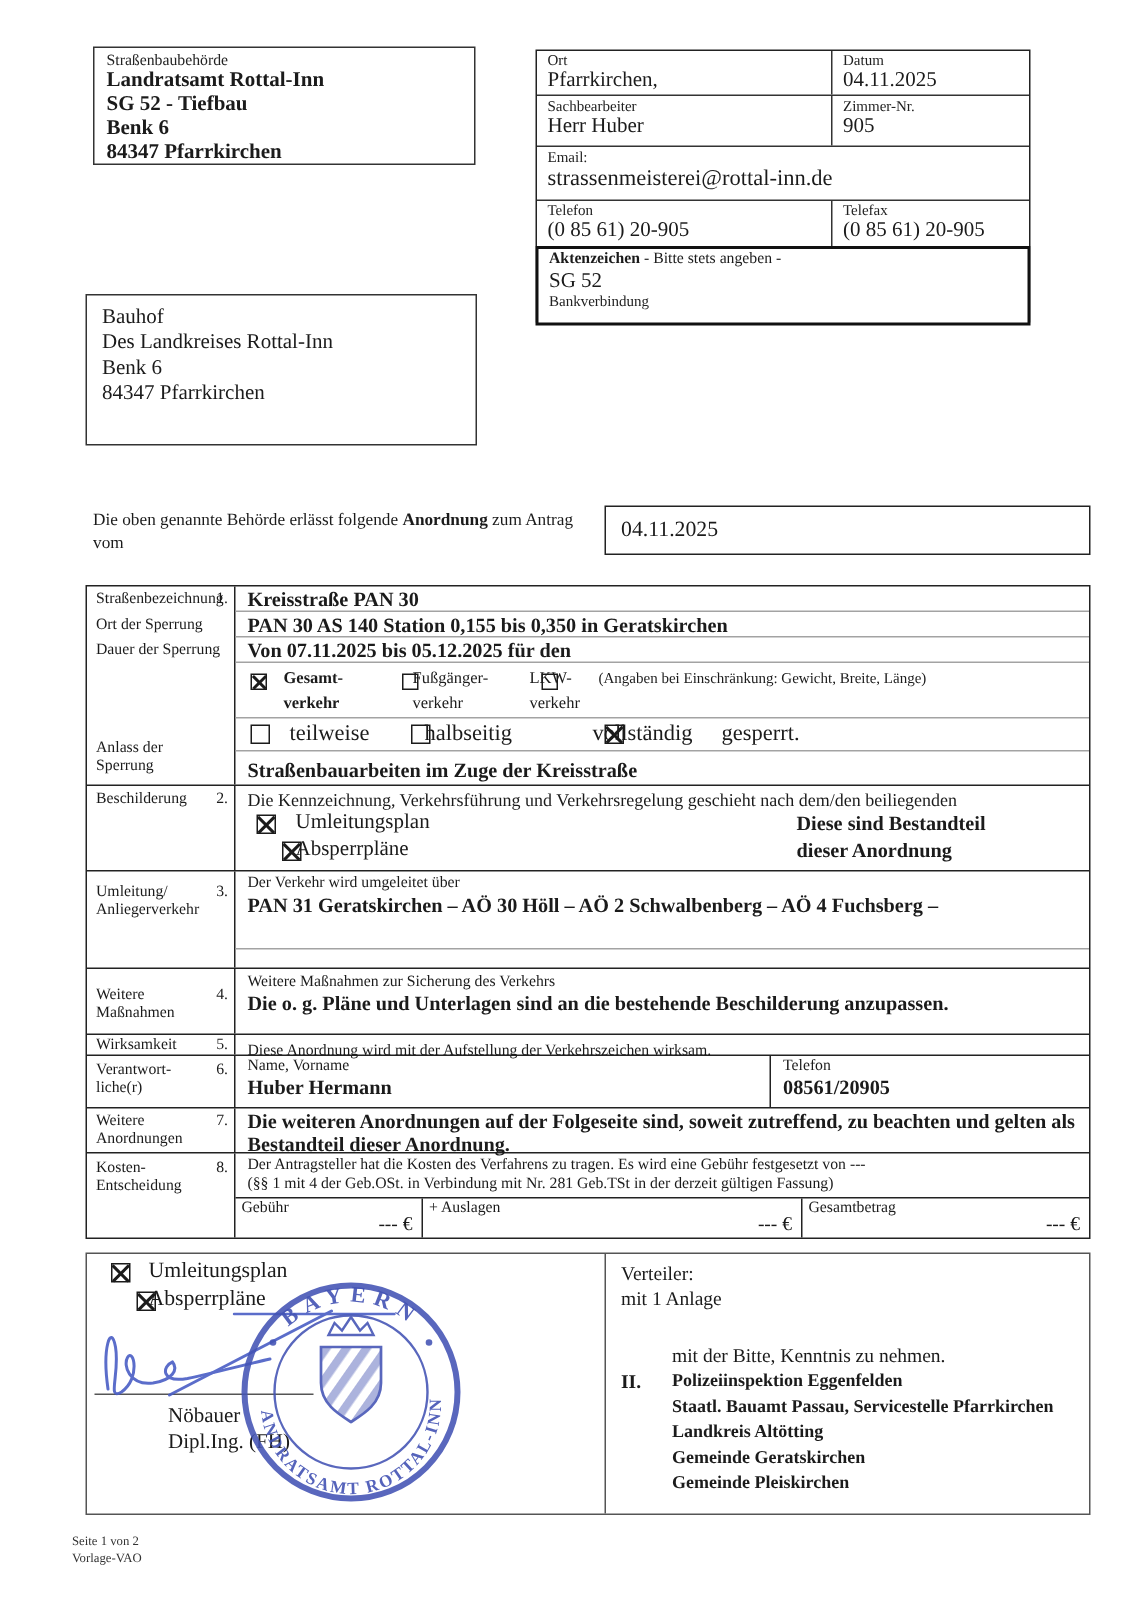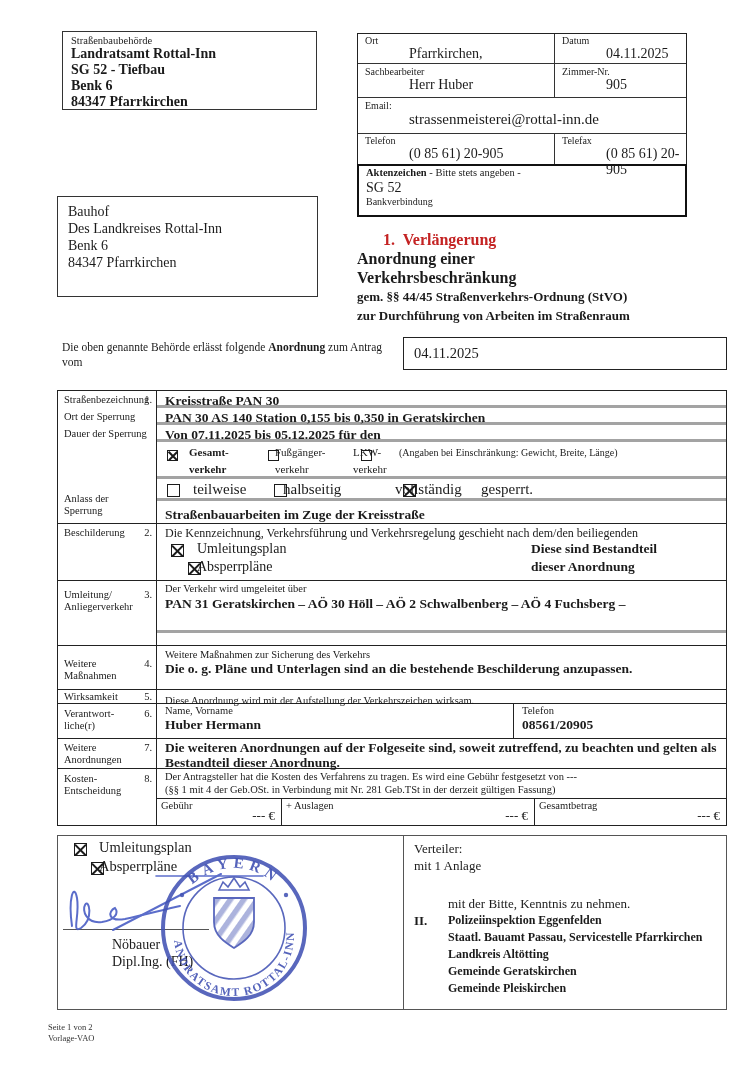--- a/index.html
+++ b/index.html
@@ -17,30 +17,30 @@
   .cb.sm{width:11px;height:11px;}
   .cb.checked::before,.cb.checked::after{content:"";position:absolute;left:50%;top:50%;
       width:15px;height:1.5px;margin-left:-7.5px;margin-top:-0.8px;background:#1b1b1b;}
   .cb.sm.checked::before,.cb.sm.checked::after{width:12px;margin-left:-6px;}
   .cb.checked::before{transform:rotate(45deg);}
   .cb.checked::after{transform:rotate(-45deg);}
   
   .irow{display:flex;border-bottom:1px solid #333;box-sizing:border-box;}
   .icell{box-sizing:border-box;padding:1px 0 0 7px;}
   .icell .lbl{display:block;line-height:11px;}
-  .icell .val{display:block;line-height:16px;margin-left:44px;}
+  .icell .val{display:block;line-height:16px;}
   
   .ftable{border:1.5px solid #222;background:#fff;}
   .frow{display:flex;border-bottom:1px solid #222;box-sizing:border-box;position:relative;}
   .frow:last-child{border-bottom:none;}
   .fl{width:99px;border-right:1px solid #222;position:relative;box-sizing:border-box;flex:none;}
   .fc{flex:1;position:relative;box-sizing:border-box;}
   .fl .t{position:absolute;left:6px;font-size:10.5px;line-height:11px;white-space:nowrap;}
   .fl .n{position:absolute;right:4px;font-size:10.5px;line-height:11px;}
-  .sub{position:relative;border-bottom:3px solid #a3a3a3;box-sizing:border-box;}
+  .sub{position:relative;border-bottom:1px solid #a3a3a3;box-sizing:border-box;}
   .sub:last-child{border-bottom:none;}
   .bv{font-size:13.5px;font-weight:bold;line-height:16px;}
   .sm{font-size:10.5px;line-height:12px;}
   .red{color:var(--accent-red,#c42323);}
   .nowrap{white-space:nowrap;}
 </style>
 </head>
 <body>
 
 <div class="page">
@@ -99,27 +99,20 @@
     </div>
   </div>
 
   <div class="abs" style="left:57px;top:196px;width:261px;height:101px;border:1px solid #333;padding:6px 0 0 10px;">
     <div style="font-size:14px;line-height:17px;">Bauhof</div>
     <div style="font-size:14px;line-height:17px;">Des Landkreises Rottal-Inn</div>
     <div style="font-size:14px;line-height:17px;">Benk 6</div>
     <div style="font-size:14px;line-height:17px;">84347 Pfarrkirchen</div>
   </div>
 
-  <div class="abs" style="left:357px;top:230px;width:350px;">
-    <div class="red b" style="font-size:16px;line-height:19px;margin-left:26px;white-space:pre;">1.  Verlängerung</div>
-    <div class="b" style="font-size:16px;line-height:19px;">Anordnung einer</div>
-    <div class="b" style="font-size:16px;line-height:19px;">Verkehrsbeschränkung</div>
-    <div class="b" style="font-size:13px;line-height:19px;">gem. §§ 44/45 Straßenverkehrs-Ordnung (StVO)</div>
-    <div class="b" style="font-size:13px;line-height:20px;">zur Durchführung von Arbeiten im Straßenraum</div>
-  </div>
 
   <div class="abs" style="left:62px;top:340px;width:345px;font-size:11.5px;line-height:15px;">
     <span>Die oben genannte Behörde erlässt folgende </span><span class="b">Anordnung</span><span> zum Antrag</span>
     <div>vom</div>
   </div>
   <div class="abs box" style="left:403px;top:337px;width:324px;height:33px;border-color:#222;padding:6px 0 0 10px;">
     <span style="font-size:14.5px;">04.11.2025</span>
   </div>
 
   <div class="abs ftable" style="left:57px;top:390px;width:670px;">

